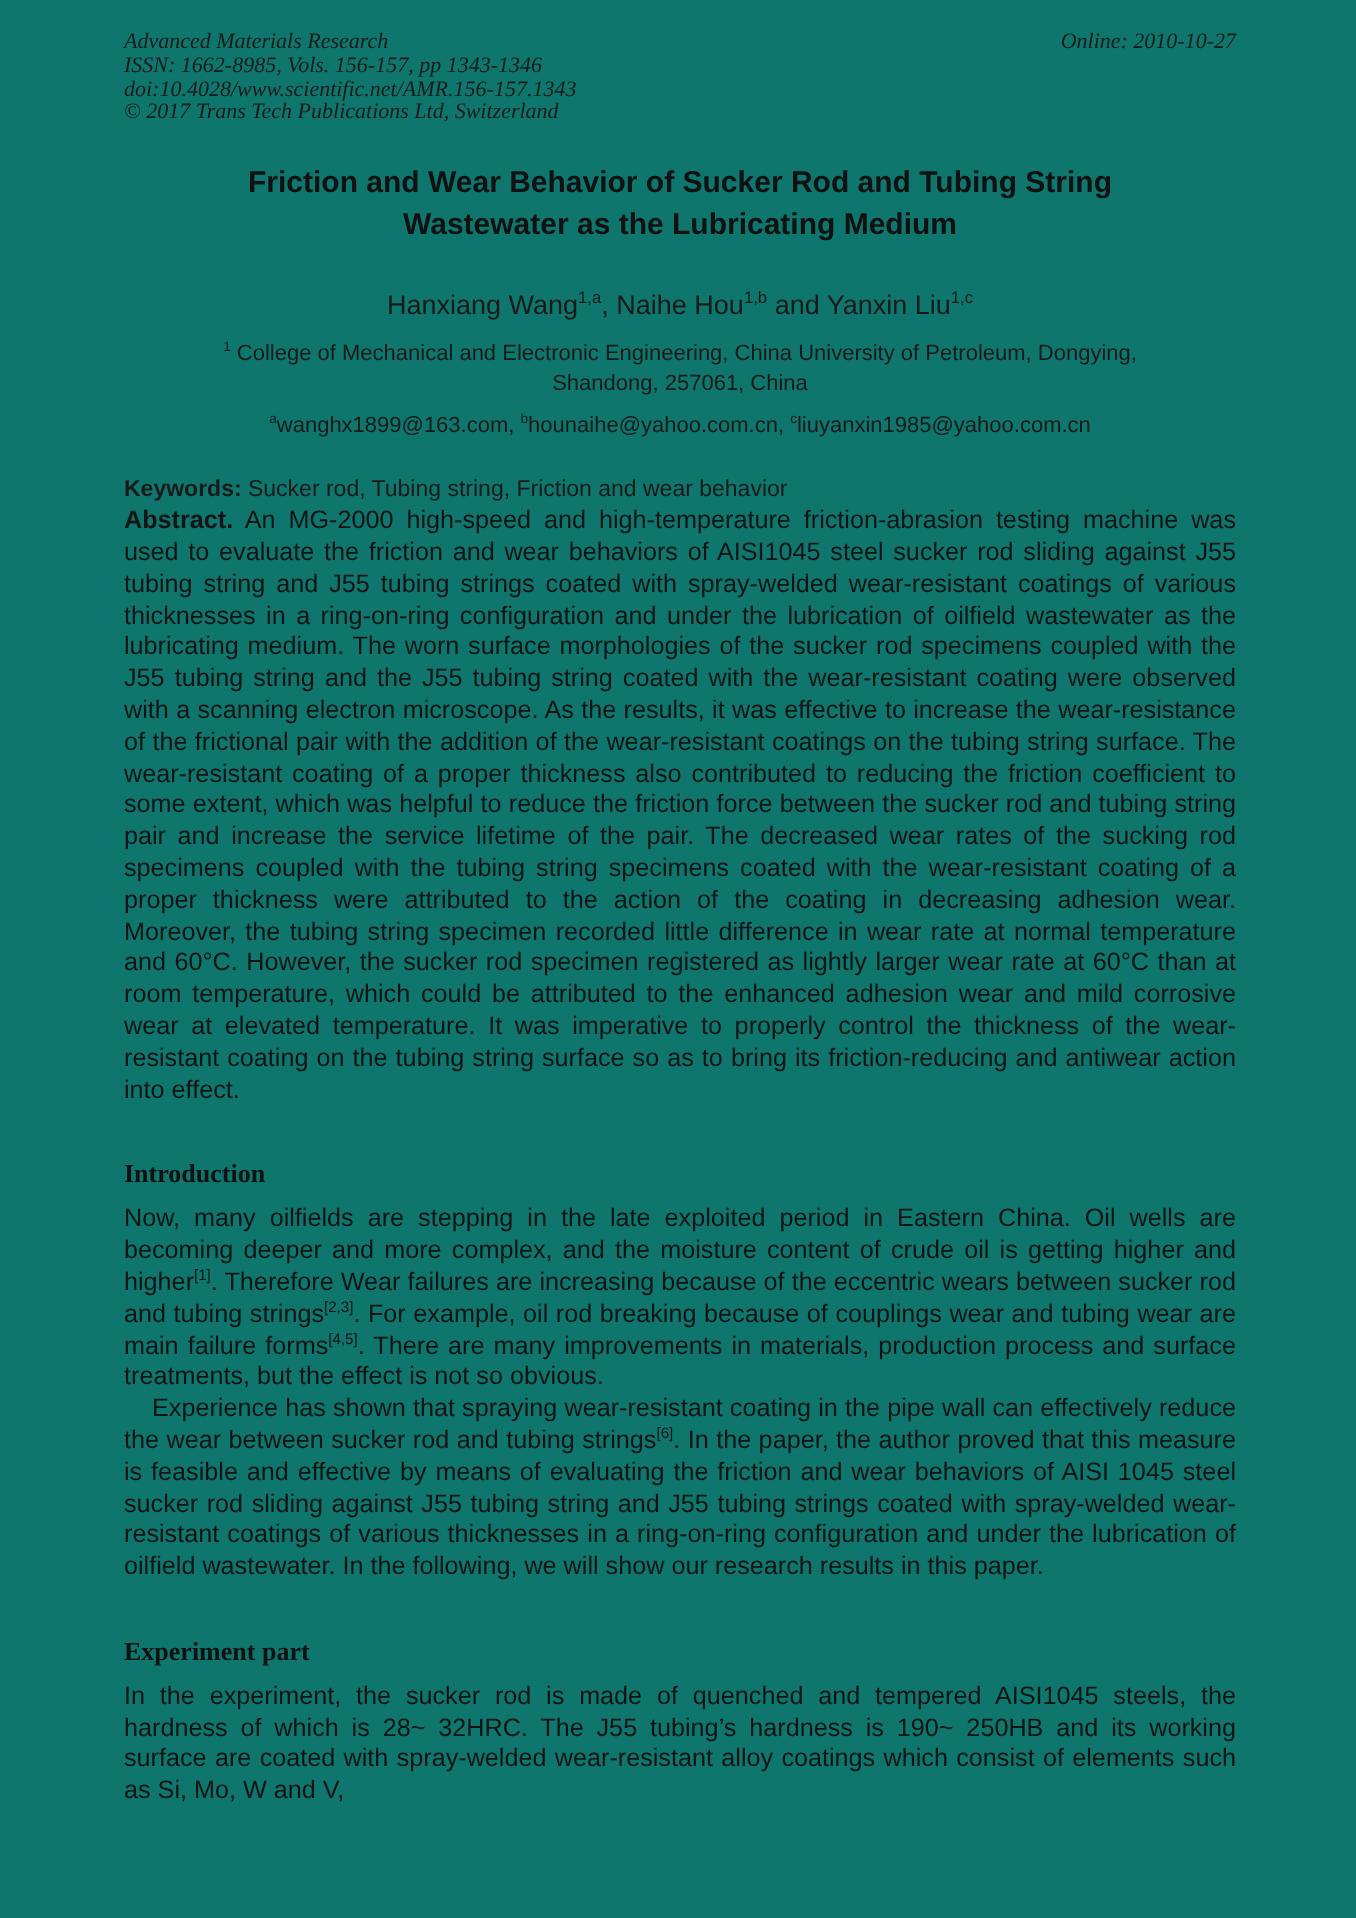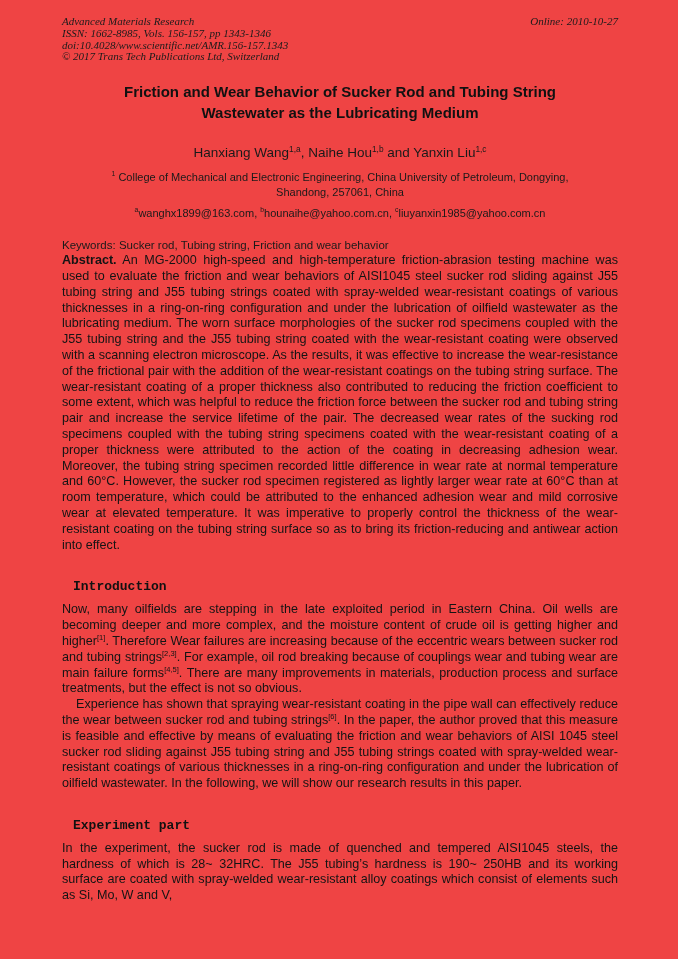--- a/index.html
+++ b/index.html
@@ -12,21 +12,21 @@
     height: 959px;
     overflow: hidden;
     color: #151515;
     -webkit-font-smoothing: antialiased;
   }
   .page {
     box-sizing: border-box;
     width: 678px;
     height: 959px;
     padding: 16px 60px 0 62px;
-    background: #ef4444;
+    background: #0f766e;
   }
 
   
   .run-head {
     display: flex;
     justify-content: space-between;
     align-items: flex-start;
     font-family: "Liberation Serif", "DejaVu Serif", serif;
     font-style: italic;
     font-size: 11px;
@@ -80,36 +80,36 @@
     line-height: 0;
   }
 
   .keywords {
     margin-top: 17px;
     font-family: "Liberation Sans", "DejaVu Sans", sans-serif;
     font-size: 11.5px;
     line-height: 15px;
     color: #1a1a1a;
   }
-  .keywords b { font-weight: normal; }
+  .keywords b { font-weight: bold; }
 
   
   .bodytext {
     font-family: Liberation Sans, sans-serif;
     font-size: 12.6px;
     line-height: 15.8px;
     text-align: justify;
     color: #141414;
   }
   .abstract { margin-top: 22px; }
   .abstract .lead { font-weight: bold; }
 
   .sec-head {
-    margin: 26px 0 7px 11px;
-    font-family: Liberation Mono, monospace;
+    margin: 26px 0 7px 0;
+    font-family: Liberation Serif, serif;
     font-weight: bold;
     font-size: 13px;
     line-height: 16px;
     color: #111;
   }
   p.flow { margin: 0; }
   p.flow.indent { text-indent: 14px; }
   .ref {
     vertical-align: super;
     font-size: 0.6em;

